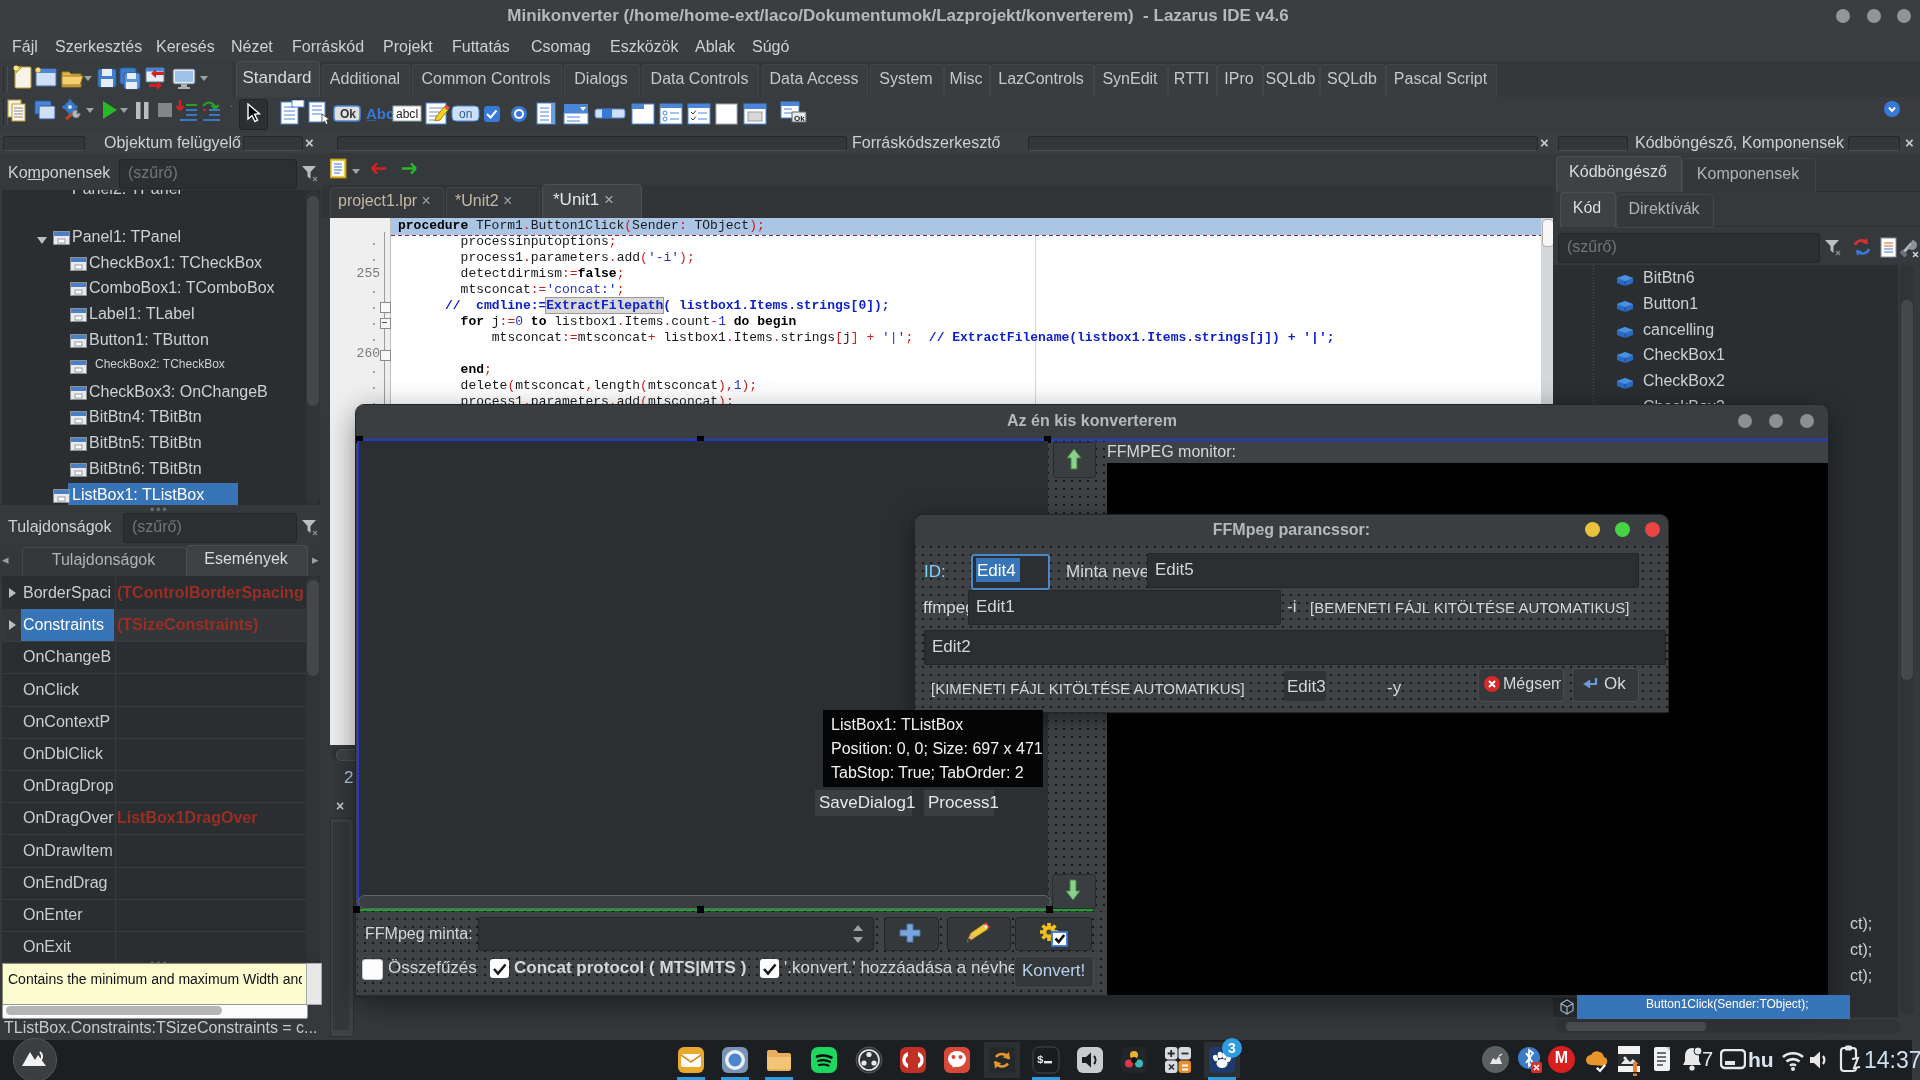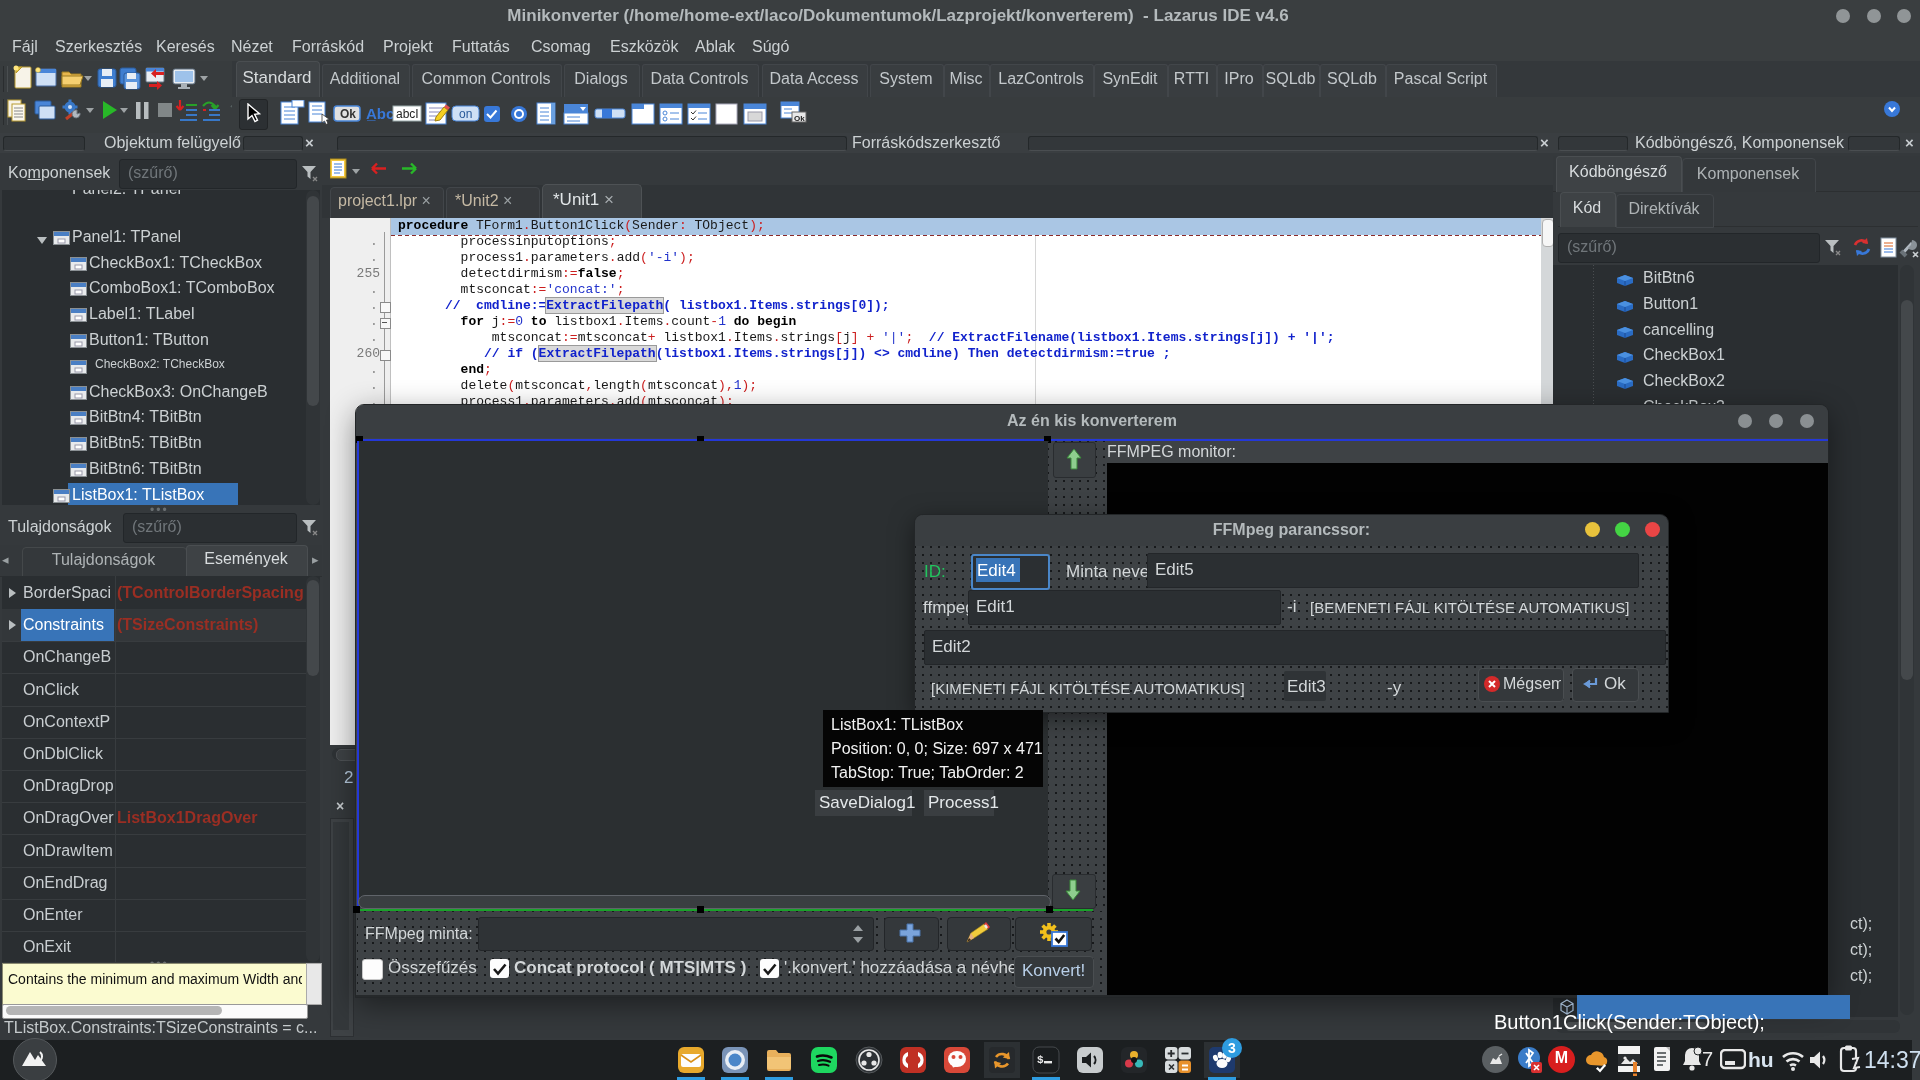--- a/index.html
+++ b/index.html
@@ -501,21 +501,20 @@
 <div class="mono" style="position:absolute;left:130.6px;top:48px;color:#1a1a1a;">detectdirmism<span class="sym">:=</span><span class="kw">false</span><span class="sym">;</span></div>
 <div class="mono" style="position:absolute;left:24px;top:48px;width:26px;text-align:right;color:#7a7a7a;">255</div>
 <div class="mono" style="position:absolute;left:130.6px;top:64px;color:#1a1a1a;">mtsconcat<span class="sym">:=</span><span class="str">'concat:'</span><span class="sym">;</span></div>
 <div class="mono" style="position:absolute;left:40px;top:64px;color:#8a8a8a;">.</div>
 <div class="mono" style="position:absolute;left:114.9px;top:80px;color:#1a1a1a;"><span class="com">//  cmdline:=</span><span class="com idbox">ExtractFilepath</span><span class="com">( listbox1.Items.strings[0]);</span></div>
 <div class="mono" style="position:absolute;left:40px;top:80px;color:#8a8a8a;">.</div>
 <div class="mono" style="position:absolute;left:130.6px;top:96px;color:#1a1a1a;"><span class="kw">for</span> j<span class="sym">:=</span><span class="num">0</span> <span class="kw">to</span> listbox1<span class="sym">.</span>Items<span class="sym">.</span>count<span class="sym">-</span><span class="num">1</span> <span class="kw">do</span> <span class="kw">begin</span></div>
 <div class="mono" style="position:absolute;left:40px;top:96px;color:#8a8a8a;">.</div>
 <div class="mono" style="position:absolute;left:161.8px;top:112px;color:#1a1a1a;">mtsconcat<span class="sym">:=</span>mtsconcat<span class="sym">+</span> listbox1<span class="sym">.</span>Items<span class="sym">.</span>strings<span class="sym">[</span>j<span class="sym">]</span> <span class="sym">+</span> <span class="str">'|'</span><span class="sym">;</span>  <span class="com">// ExtractFilename(listbox1.Items.strings[j]) + '|';</span></div>
 <div class="mono" style="position:absolute;left:40px;top:112px;color:#8a8a8a;">.</div>
-<div class="mono" style="position:absolute;left:154.0px;top:128px;color:#1a1a1a;"><span class="com">// if (</span><span class="com idbox">ExtractFilepath</span><span class="com">(listbox1.Items.strings[j]) &lt;&gt; cmdline) Then detectdirmism:=true ;</span></div>
 <div class="mono" style="position:absolute;left:24px;top:128px;width:26px;text-align:right;color:#7a7a7a;">260</div>
 <div class="mono" style="position:absolute;left:130.6px;top:144px;color:#1a1a1a;"><span class="kw">end</span><span class="sym">;</span></div>
 <div class="mono" style="position:absolute;left:40px;top:144px;color:#8a8a8a;">.</div>
 <div class="mono" style="position:absolute;left:130.6px;top:160px;color:#1a1a1a;">delete<span class="sym">(</span>mtsconcat<span class="sym">,</span>length<span class="sym">(</span>mtsconcat<span class="sym">)</span><span class="sym">,</span><span class="num">1</span><span class="sym">);</span></div>
 <div class="mono" style="position:absolute;left:40px;top:160px;color:#8a8a8a;">.</div>
 <div class="mono" style="position:absolute;left:130.6px;top:176px;color:#1a1a1a;">process1<span class="sym">.</span>parameters<span class="sym">.</span>add<span class="sym">(</span>mtsconcat<span class="sym">);</span></div>
 <div class="mono" style="position:absolute;left:40px;top:176px;color:#8a8a8a;">.</div>
 <div style="position:absolute;left:54px;top:14px;width:1px;height:178px;background:#9a9a9a;"></div>
 <div style="position:absolute;left:50px;top:84px;width:9px;height:9px;background:#f8f8f8;border:1px solid #8a8a8a;"></div>
 <div style="position:absolute;left:50px;top:100px;width:9px;height:9px;background:#f8f8f8;border:1px solid #8a8a8a;"></div>
@@ -727,30 +726,30 @@
 
 <div class="ab" style="left:356px;top:995px;width:1472px;height:2px;background:#26292b;"></div>
 
 <div class="ab" style="left:1850px;top:915px;font-size:16px;color:#ccd1d3;">ct);</div>
 <div class="ab" style="left:1850px;top:941px;font-size:16px;color:#ccd1d3;">ct);</div>
 <div class="ab" style="left:1850px;top:967px;font-size:16px;color:#ccd1d3;">ct);</div>
 <div class="ab" style="left:1577px;top:995px;width:273px;height:24px;background:#3874b8;"></div>
 <svg class="ab" style="left:1559px;top:999px;" width="16" height="16">
     <path d="M8 1 L14 4.5 L14 11.5 L8 15 L2 11.5 L2 4.5 Z M2 4.5 L8 8 L14 4.5 M8 8 L8 15" fill="none" stroke="#9ab0c8" stroke-width="1.2"></path>
   </svg>
-<div class="ab" style="left:1494px;top:997px;font-size:20px;color:#fff;white-space:nowrap;margin-top:14px;">Button1Click(Sender:TObject);</div>
+<div class="ab" style="left:1646px;top:997px;font-size:12px;color:#fff;white-space:nowrap;">Button1Click(Sender:TObject);</div>
 
 <div class="ab dots" style="left:915px;top:515px;width:753px;height:197px;background-color:#3e4245;border-radius:8px 8px 0 0;box-shadow:0 6px 24px rgba(0,0,0,0.5);outline:1px solid #232628;"></div>
 <div class="ab" style="left:915px;top:515px;width:753px;height:31px;background:#3a3e41;border-radius:8px 8px 0 0;"></div>
 <div class="ab" style="left:915px;top:521px;width:753px;text-align:center;font-size:16px;font-weight:bold;color:#b4babc;">FFMpeg parancssor:</div>
 <div class="ab circ" style="left:1585px;top:522px;width:15px;height:15px;background:#e8c23c;"></div>
 <div class="ab circ" style="left:1615px;top:522px;width:15px;height:15px;background:#44d444;"></div>
 <div class="ab circ" style="left:1645px;top:522px;width:15px;height:15px;background:#ea4545;"></div>
 
-<div class="ab" style="left:924px;top:562px;font-size:17px;color:#22c55e;">ID:</div>
+<div class="ab" style="left:924px;top:562px;font-size:17px;color:#7dd3fc;">ID:</div>
 <div class="ab" style="left:971px;top:554px;width:75px;height:32px;background:#2b2f32;border:2px solid #4a86c8;border-radius:3px;"></div>
 <div class="ab" style="left:976px;top:558px;width:44px;height:24px;background:#3874b8;"></div>
 <div class="ab" style="left:977px;top:561px;font-size:17px;color:#fff;">Edit4</div>
 <div class="ab" style="left:1066px;top:562px;font-size:17px;color:#d3d7d9;width:81px;overflow:hidden;white-space:nowrap;">Minta neve:</div>
 <div class="ab" style="left:1147px;top:553px;width:490px;height:33px;background:#2b2f32;border:1px solid #232629;border-radius:2px;"></div>
 <div class="ab" style="left:1155px;top:560px;font-size:17px;color:#d3d7d9;">Edit5</div>
 
 <div class="ab" style="left:923px;top:598px;font-size:17px;color:#d3d7d9;width:45px;overflow:hidden;white-space:nowrap;">ffmpeg</div>
 <div class="ab" style="left:968px;top:590px;width:311px;height:33px;background:#2b2f32;border:1px solid #232629;border-radius:2px;"></div>
 <div class="ab" style="left:976px;top:597px;font-size:17px;color:#d3d7d9;">Edit1</div>

